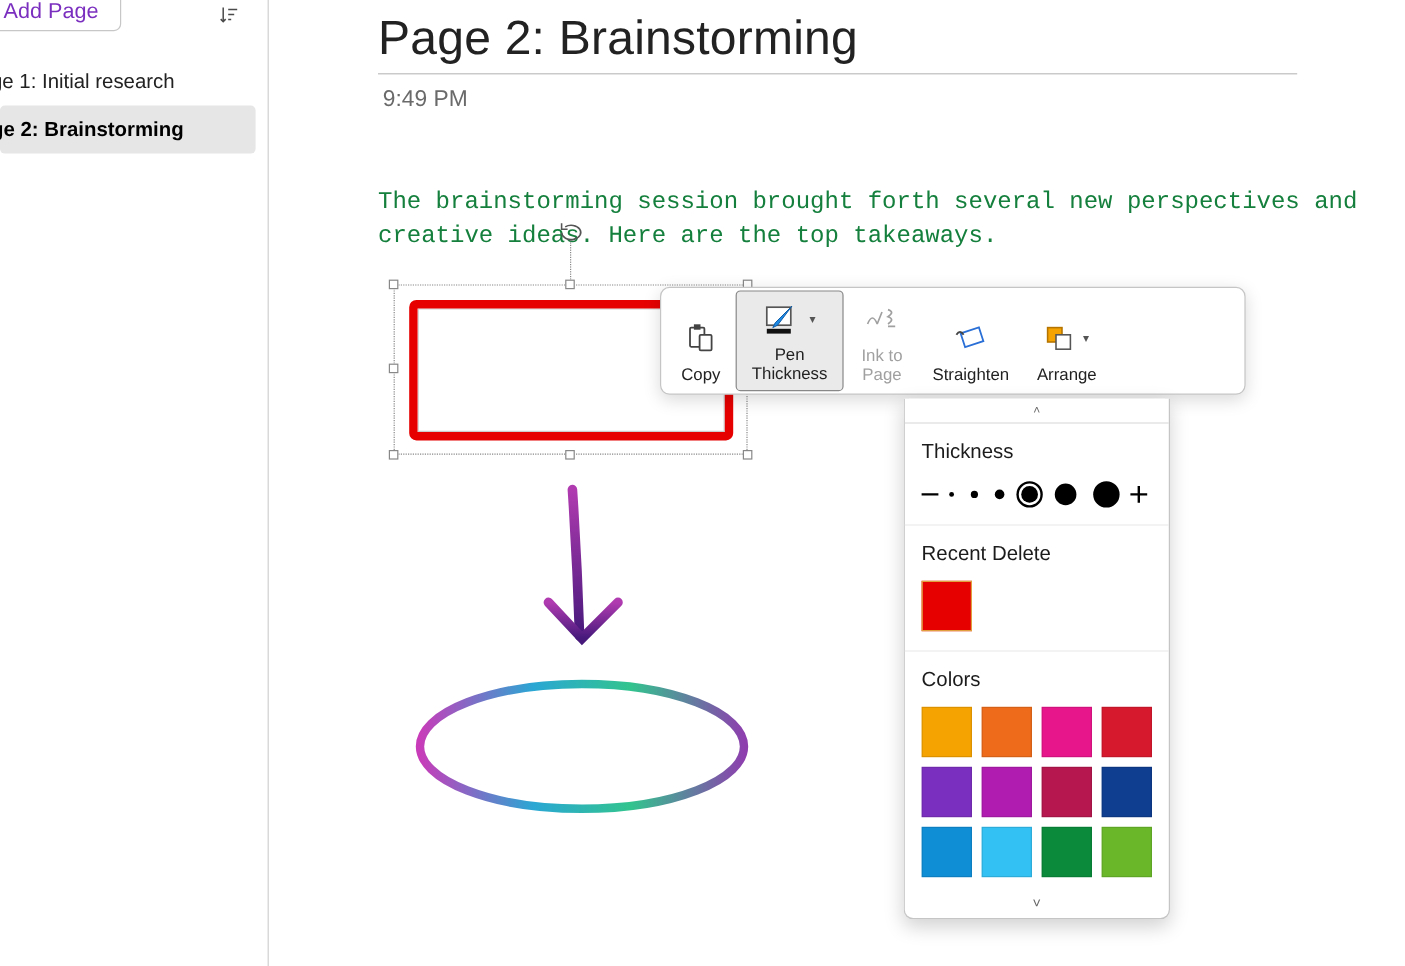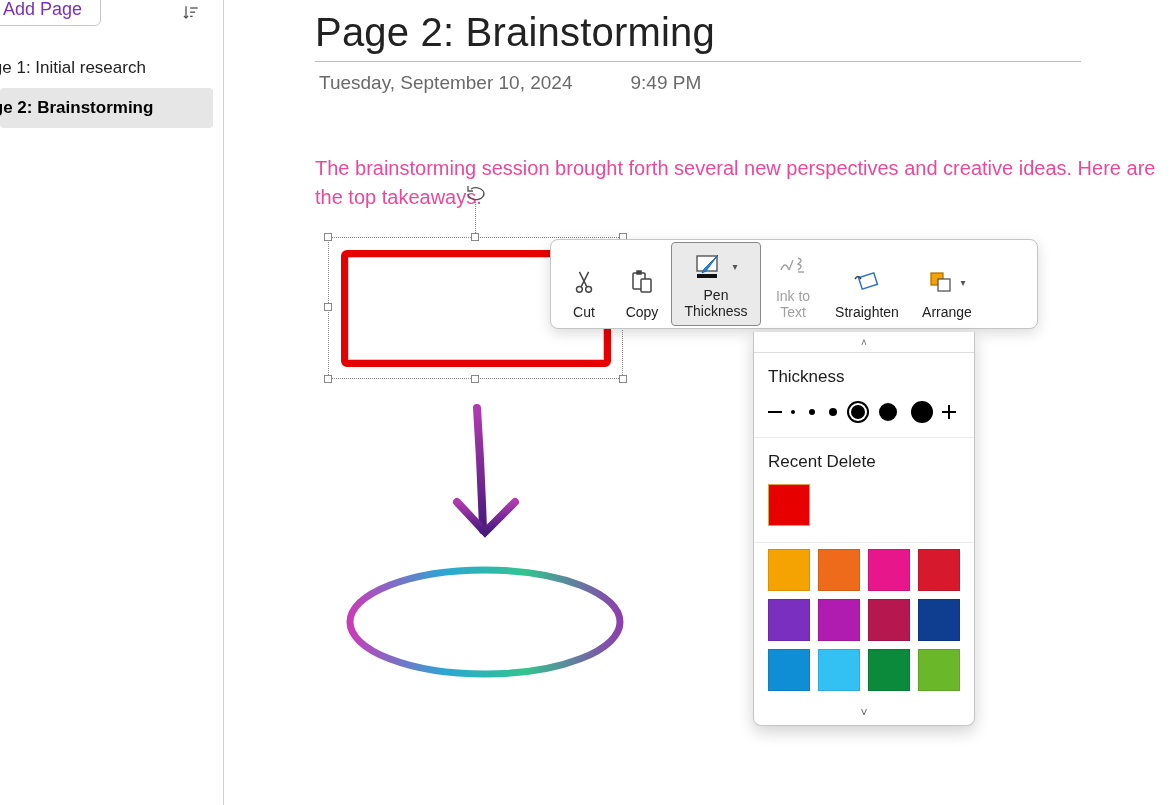--- a/index.html
+++ b/index.html
@@ -94,24 +94,25 @@
   .page-meta {
     display: flex;
     gap: 58px;
     font-size: 19px;
     color: #6a6a6a;
     padding: 10px 4px 0 4px;
   }
   .body-para {
     font-size: 20px;
     line-height: 1.45;
-    color: #ec4899;
+    color: #15803d;
     margin-top: 60px;
     margin-right: 0;
     max-width: 860px;
+    font-family: Liberation Mono, monospace;
   }
 
   .ink-layer {
     position: absolute;
     left: 90px;
     top: 210px;
     width: 700px;
     height: 540px;
     pointer-events: none;
   }
@@ -331,21 +332,20 @@
 
   <div class="pages-list">
     <div class="page-item">Page 1: Initial research</div>
     <div class="page-item selected">Page 2: Brainstorming</div>
   </div>
 </div>
 
 <div class="canvas">
   <div class="page-title">Page 2: Brainstorming</div>
   <div class="page-meta">
-    <span>Tuesday, September 10, 2024</span>
     <span>9:49 PM</span>
   </div>
   <div class="body-para">The brainstorming session brought forth several new perspectives and creative ideas. Here are the top takeaways.</div>
 
   <div class="ink-layer">
 
     <div class="sel-frame">
       <div class="rot-arm"></div>
       <div class="rot-handle">
         <svg viewBox="0 0 28 20" width="28" height="20" fill="none" stroke="#555" stroke-width="1.3">
@@ -385,31 +385,20 @@
       </g>
 
       <ellipse cx="170" cy="412" rx="135" ry="52" fill="none" stroke="url(#galaxy)" stroke-width="7"></ellipse>
     </svg>
   </div>
 </div>
 
 <div class="mini-toolbar">
 
 
-  <div class="mt-btn">
-    <div class="glyph">
-      <svg width="22" height="26" viewBox="0 0 24 28" fill="none" stroke="#444" stroke-width="1.6">
-        <circle cx="7" cy="22" r="3.2"></circle>
-          <circle cx="17" cy="22" r="3.2"></circle>
-        <path d="M9 19 L17 3"></path>
-          <path d="M15 19 L7 3"></path>
-      </svg>
-    </div>
-    <span>Cut</span>
-  </div>
 
 
   <div class="mt-btn">
     <div class="glyph">
       <svg width="26" height="26" viewBox="0 0 26 26" fill="none" stroke="#444" stroke-width="1.5">
         <rect x="4" y="4" width="12" height="16" rx="1"></rect>
         <rect x="8" y="2" width="4" height="3" fill="#444"></rect>
         <rect x="12" y="10" width="10" height="13" rx="1" fill="#fff"></rect>
       </svg>
     </div>
@@ -431,21 +420,21 @@
 
   <div class="mt-btn disabled twoline" style="min-width:52px">
     <div class="glyph">
       <svg width="30" height="26" viewBox="0 0 30 26" fill="none" stroke="#a0a0a0" stroke-width="1.4">
         <path d="M3 16 q4 -10 8 0 M11 16 l4 -10"></path>
         <path d="M20 4 q6 2 0 6 q6 2 0 6"></path>
         <path d="M20 18 h6"></path>
       </svg>
     </div>
     <span>Ink to</span>
-    <span>Text</span>
+    <span>Page</span>
   </div>
 
   <div class="mt-btn" style="min-width:72px">
     <div class="glyph">
       <svg width="30" height="26" viewBox="0 0 30 26" fill="none" stroke="#2a6fd6" stroke-width="1.5">
         <rect x="8" y="6" width="16" height="12" transform="rotate(-18 16 12)"></rect>
         <path d="M3 10 q3 -5 6 0" stroke="#444"></path>
       </svg>
     </div>
     <span>Straighten</span>
@@ -486,20 +475,21 @@
           <path d="M2 9h14M9 2v14" stroke="#000" stroke-width="2"></path>
         </svg>
     </div>
   </div>
 
   <div class="section-title">Recent Delete</div>
   <div class="recent-row" id="recent-swatches">
       <div class="swatch" style="background: rgb(230, 0, 0);"></div>
     </div>
 
+  <div class="section-title">Colors</div>
   <div class="color-grid" id="color-grid">
       <div class="swatch" style="background: rgb(245, 163, 0);"></div>
       <div class="swatch" style="background: rgb(237, 107, 27);"></div>
       <div class="swatch" style="background: rgb(232, 22, 139);"></div>
       <div class="swatch" style="background: rgb(215, 25, 46);"></div>
       <div class="swatch" style="background: rgb(123, 47, 191);"></div>
       <div class="swatch" style="background: rgb(176, 28, 176);"></div>
       <div class="swatch" style="background: rgb(181, 23, 78);"></div>
       <div class="swatch" style="background: rgb(15, 61, 143);"></div>
       <div class="swatch" style="background: rgb(15, 142, 214);"></div>

